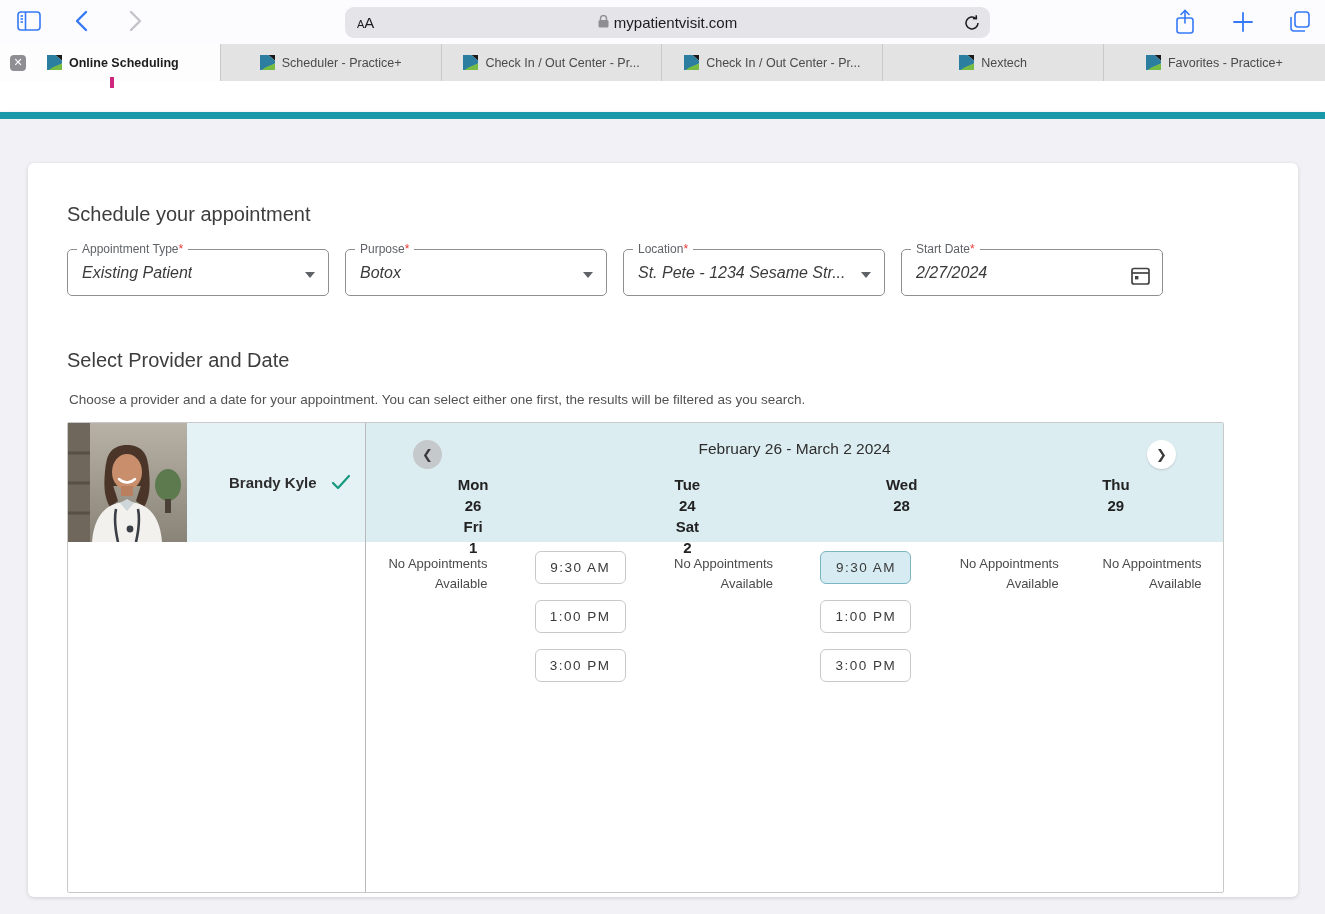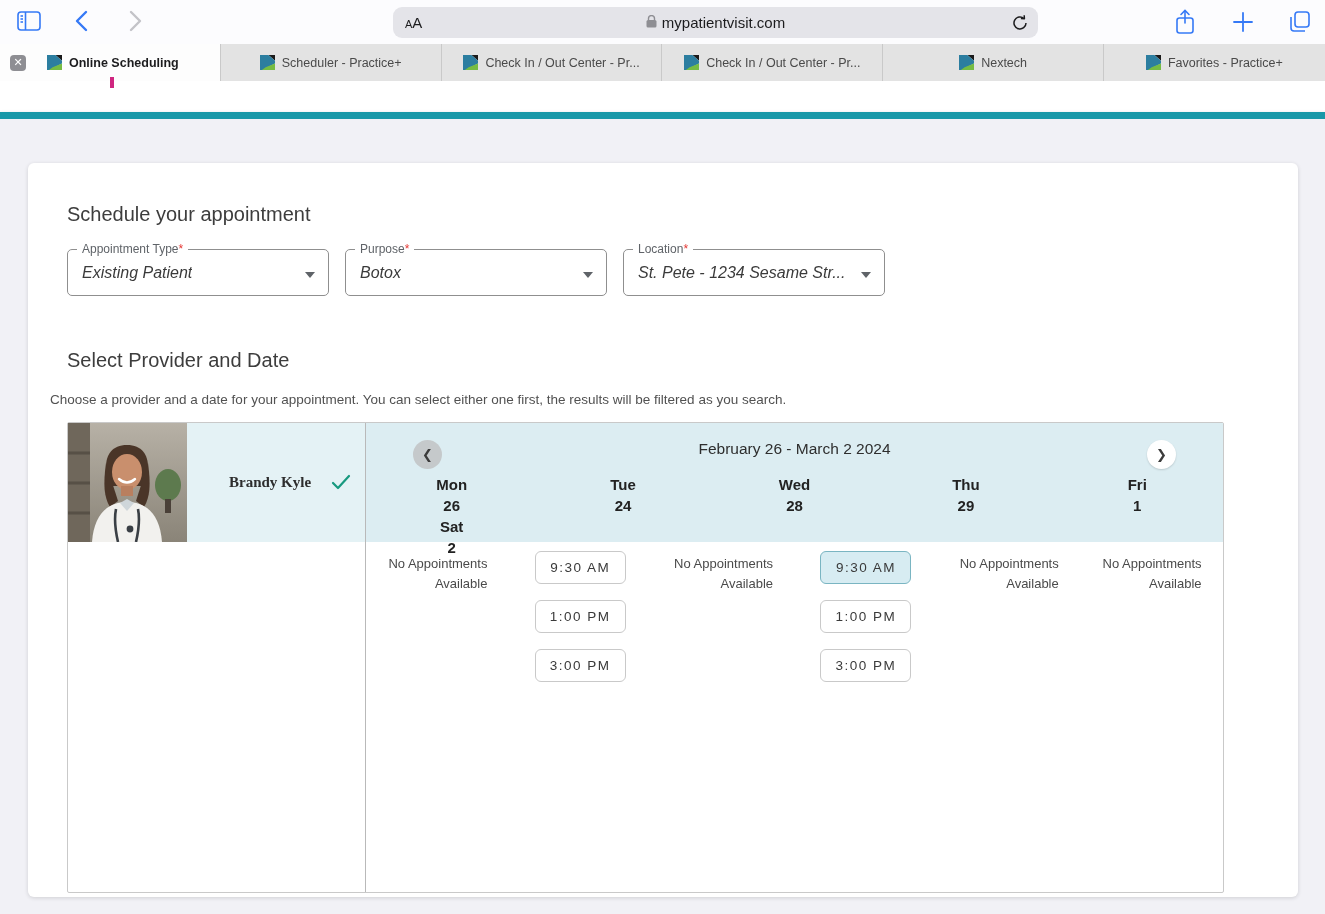--- a/index.html
+++ b/index.html
@@ -8,21 +8,21 @@
 
   
   .toolbar { position:absolute; left:0; top:0; width:1325px; height:44px;
              background:#fcfcfe; display:flex; align-items:center; }
   .tb-icon { color:#3579f6; display:flex; align-items:center; justify-content:center; cursor:default; }
   .tb-icon svg { display:block; }
   .icon-sidebar { position:absolute; left:17px; top:11px; }
   .icon-back { position:absolute; left:74px; top:10px; }
   .icon-fwd  { position:absolute; left:129px; top:10px; color:#c3c3c8; }
   .url-pill { position:absolute; left:345px; top:7px; width:645px; height:31px;
-              background:#e4e4e9; border-radius:9px; display:flex; align-items:center;margin-left:48px; }
+              background:#e4e4e9; border-radius:9px; display:flex; align-items:center; }
   .aa { position:absolute; left:12px; color:#1c1c1e; font-size:15px; letter-spacing:0; }
   .aa .small { font-size:11px; }
   .url-center { width:100%; text-align:center; color:#1c1c1e; font-size:15px;
                 display:flex; align-items:center; justify-content:center; gap:5px; }
   .lock { color:#8e8e93; }
   .icon-reload { position:absolute; right:10px; color:#1c1c1e; }
   .icon-share { position:absolute; left:1175px; top:9px; }
   .icon-plus  { position:absolute; left:1232px; top:11px; }
   .icon-tabs  { position:absolute; left:1289px; top:10px; }
 
@@ -57,40 +57,40 @@
   fieldset.fld legend { margin-left:9px; padding:0 5px; font-size:12px; color:#5f6368; }
   .req { color:#e53935; }
   .fld-value { position:absolute; left:14px; top:8px; font-size:16px; color:#3a3a3a; white-space:nowrap;
                max-width:210px; overflow:hidden;font-style:italic; }
   .dd-arrow { position:absolute; right:13px; top:16px; width:0; height:0;
               border-left:5px solid transparent; border-right:5px solid transparent;
               border-top:6px solid #5f6368; }
   .cal-icon { position:absolute; right:11px; top:9px; color:#424242; }
 
   .h2 { position:absolute; left:39px; top:186px; font-size:20px; color:#3d3d3d; }
-  .subtitle { position:absolute; left:22px; top:229px; font-size:13.5px; color:#515151; }
+  .subtitle { position:absolute; left:41px; top:229px; font-size:13.5px; color:#515151; }
 
   
   .sched { position:absolute; left:39px; top:259px; width:1157px; height:471px;
            border:1px solid #c9c9c9; border-radius:2px; display:flex; background:#fff; }
   .prov-col { width:298px; border-right:1px solid #b9b9b9; display:flex; flex-direction:column; }
   .prov-top { height:119px; display:flex; }
   .photo { width:119px; height:119px; flex:0 0 auto; }
   .prov-name-panel { flex:1; background:#e4f2f5; display:flex; align-items:center; position:relative; }
-  .prov-name { font-size:15px; font-weight:700; color:#2d2d2d; margin-left:42px;font-family:Liberation Serif, serif; }
+  .prov-name { font-size:15px; font-weight:700; color:#2d2d2d; margin-left:42px; }
   .prov-check { position:absolute; right:12px; top:47px; }
 
   .cal { flex:1; display:flex; flex-direction:column; }
   .cal-head { height:119px; background:#dcedf2; position:relative; padding-top:17px; }
   .cal-title { text-align:center; font-size:15.5px; font-weight:500; color:#2e2e2e; }
   .nav-btn { position:absolute; top:17px; width:29px; height:29px; border-radius:50%;
              display:flex; align-items:center; justify-content:center; font-size:13px; color:#3c3c3c; }
   .nav-prev { left:47px; background:#c5c9cb; }
   .nav-next { right:47px; background:#ffffff; box-shadow:0 1px 2px rgba(0,0,0,0.15); }
-  .day-grid { display:grid; grid-template-columns:repeat(5,1fr); margin-top:16px; }
+  .day-grid { display:grid; grid-template-columns:repeat(4,1fr); margin-top:16px; }
   .day-cell { text-align:center; color:#222; font-size:15px; font-weight:700; line-height:21px; }
 
   .cal-body { flex:1; display:grid; grid-template-columns:repeat(6,1fr); padding-top:9px; }
   .slot-col { display:flex; flex-direction:column; align-items:center; gap:16px; }
   .slot-btn { width:91px; height:33px; background:#fff; border:1px solid #c9c9c9; border-radius:6px;
               font-size:13.5px; letter-spacing:1.5px; color:#3a3a3a;
               display:flex; align-items:center; justify-content:center; cursor:default; }
   .slot-btn.selected { background:#d7ecf2; border:1px solid #7ab5c2; }
   .no-appt { width:100px; text-align:right; font-size:13px; color:#4a4a4a; line-height:19.5px; padding-top:3px; }
 </style>
@@ -233,20 +233,31 @@
     </fieldset>
     <fieldset class="fld">
       <legend><span>Purpose</span><span class="req">*</span></legend>
       <div class="fld-value">Botox</div>
       <span class="dd-arrow"></span>
     </fieldset>
     <fieldset class="fld">
       <legend><span>Location</span><span class="req">*</span></legend>
       <div class="fld-value">St. Pete - 1234 Sesame Str...</div>
       <span class="dd-arrow"></span>
+    </fieldset>
+    <fieldset class="fld">
+      <legend><span>Start Date</span><span class="req">*</span></legend>
+      <div class="fld-value">2/27/2024</div>
+      <span class="cal-icon">
+        <svg width="21" height="21" viewBox="0 0 21 21" fill="none" stroke="currentColor" stroke-width="1.7">
+          <rect x="2" y="3.5" width="17" height="15.5" rx="2"></rect>
+            <line x1="2" y1="8" x2="19" y2="8"></line>
+          <rect x="5" y="11" width="3.4" height="3.4" fill="currentColor" stroke="none"></rect>
+        </svg>
+      </span>
     </fieldset>
   </div>
 
   <div class="h2">Select Provider and Date</div>
   <div class="subtitle">Choose a provider and a date for your appointment. You can select either one first, the results will be filtered as you search.</div>
 
   <div class="sched">
     <div class="prov-col">
       <div class="prov-top">
         <svg class="photo" viewBox="0 0 119 119">

